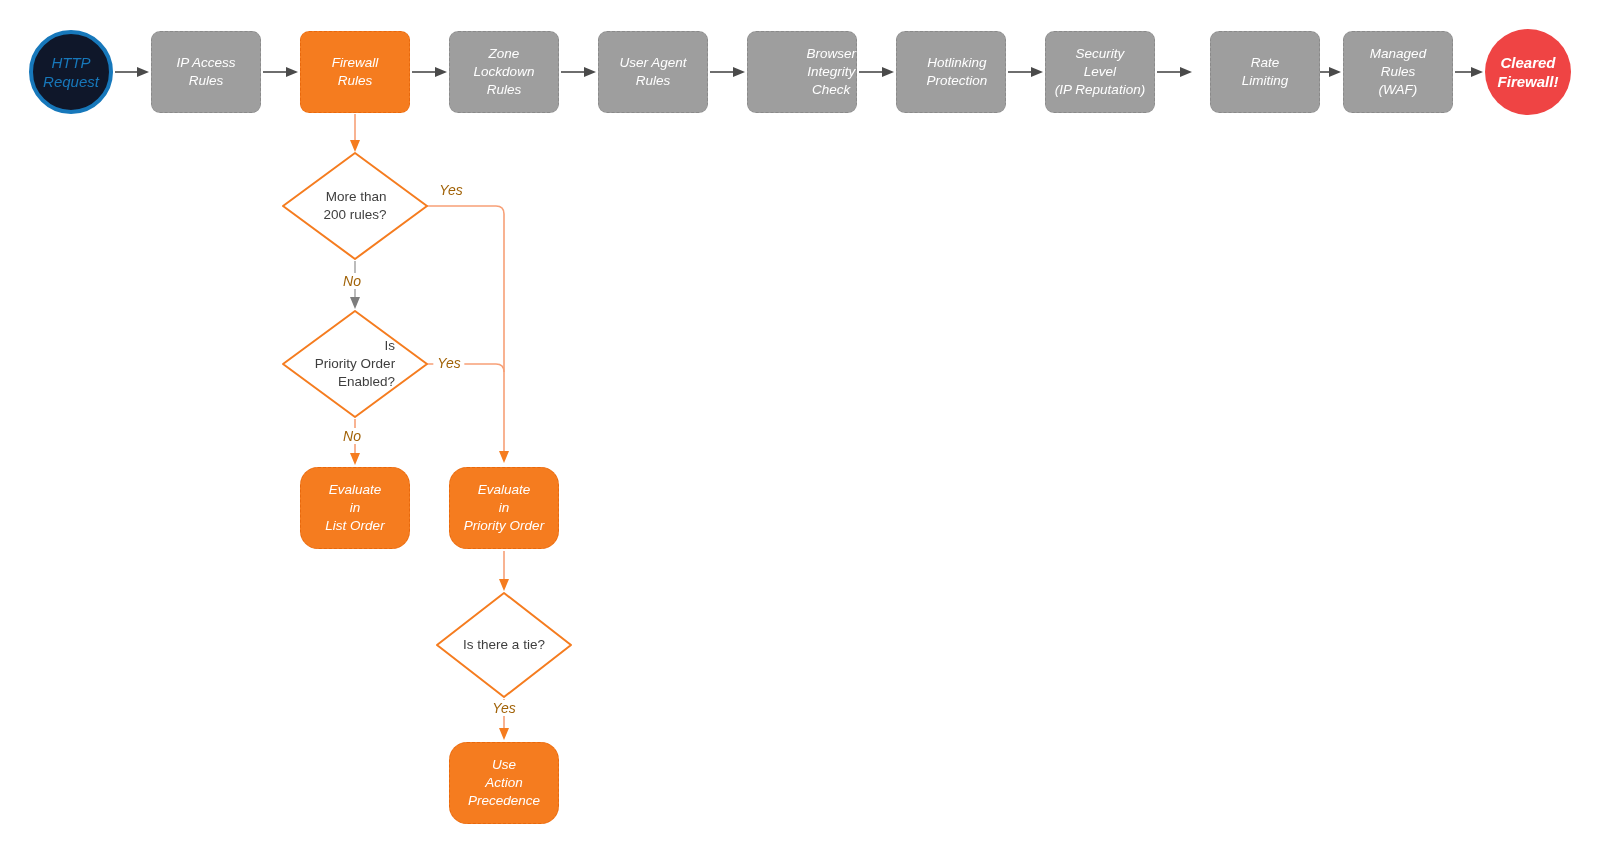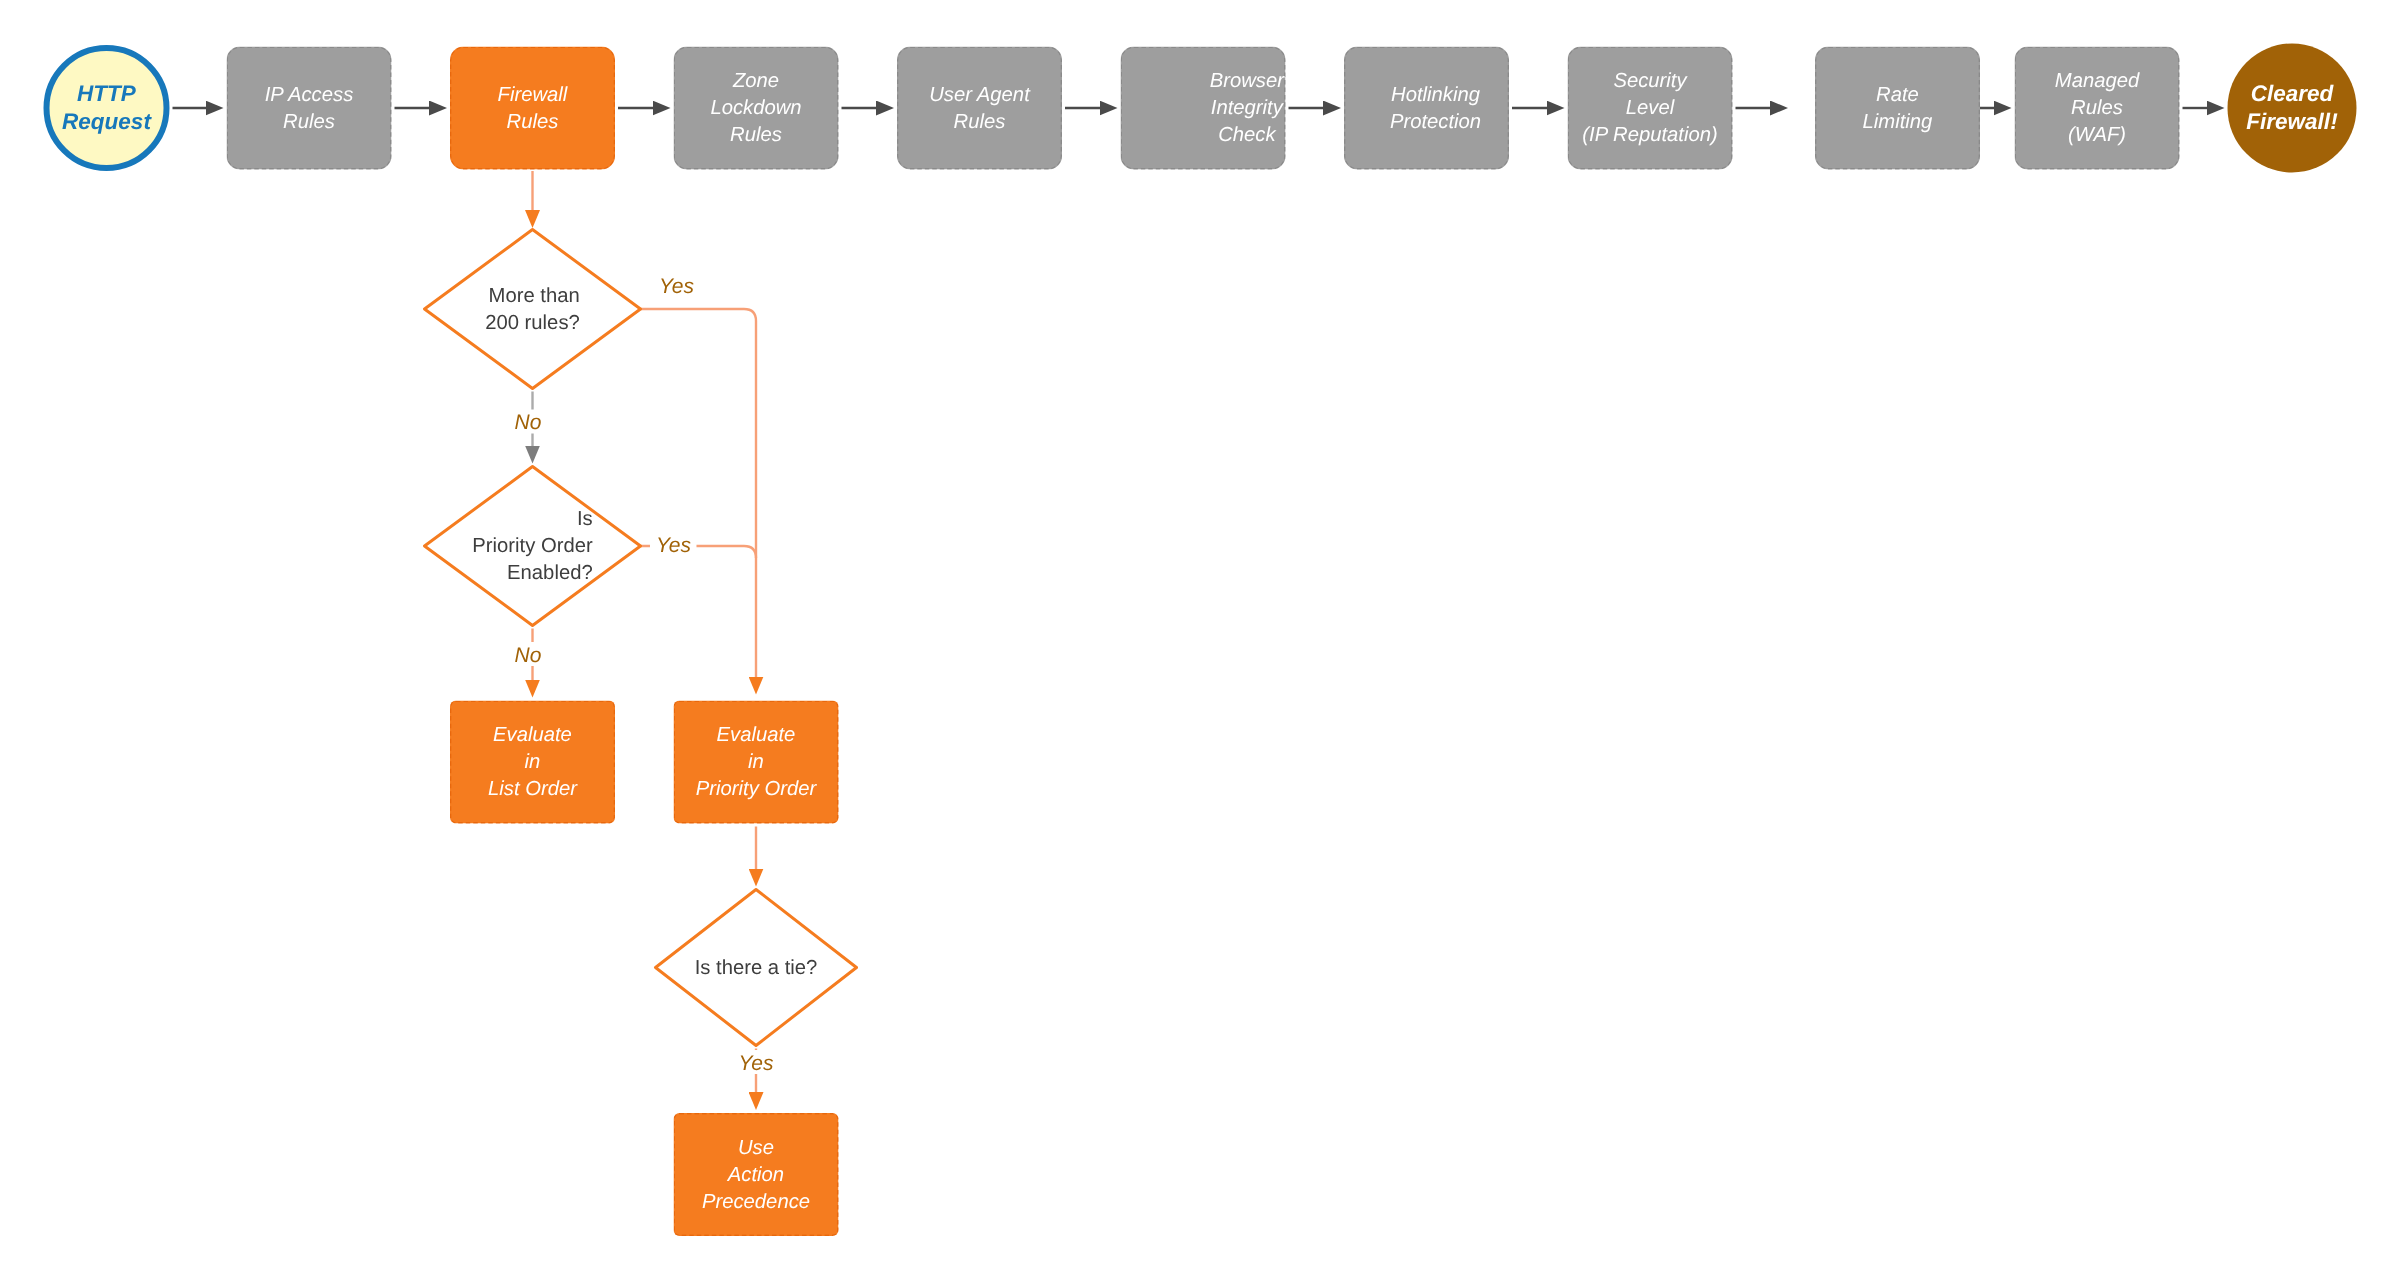--- a/index.html
+++ b/index.html
@@ -7,37 +7,37 @@
     position:relative;width:1600px;height:858px;background:#ffffff;overflow:hidden;
     font-family:"Liberation Sans", sans-serif;
   }
   .wires{position:absolute;left:0;top:0;}
   .node{position:absolute;display:flex;align-items:center;justify-content:center;
     text-align:center;box-sizing:border-box;}
   .lbl{white-space:pre-line;display:block;}
   
   .term-start{
     left:29px;top:30px;width:84px;height:84px;border-radius:50%;
-    background:#fef9c3;border:4px solid #1778BB;color:#1778BB;
-    font-weight:bold;font-style:italic;font-size:15px;line-height:19px;
+    background:#0f172a;border:4px solid #1778BB;color:#1778BB;
+    font-weight:normal;font-style:italic;font-size:15px;line-height:19px;
   }
   .term-end{
     left:1485px;top:29px;width:86px;height:86px;border-radius:50%;
-    background:#a16207;color:#ffffff;
+    background:#ef4444;color:#ffffff;
     font-weight:bold;font-style:italic;font-size:15px;line-height:19px;
   }
   
   .step{
     width:110px;height:82px;top:31px;border-radius:9px;
     font-style:italic;font-size:13.5px;line-height:18px;color:#ffffff;
   }
   .step.gray{background:#9E9E9E;border:1px dashed #8A8A8A;}
   .step.orange{background:#F57C1F;border:1px dashed #E8680D;}
   .action{
-    width:110px;height:82px;border-radius:4px;background:#F57C1F;
+    width:110px;height:82px;border-radius:18px;background:#F57C1F;
     border:1px dashed #E8680D;font-style:italic;font-size:13.5px;
     line-height:18px;color:#ffffff;
   }
   
   .dtext{
     color:#3E3E3E;font-size:13.5px;line-height:18px;background:transparent;text-align:right;
   }
   
   .edge-label{
     position:absolute;transform:translate(-50%,-50%);

